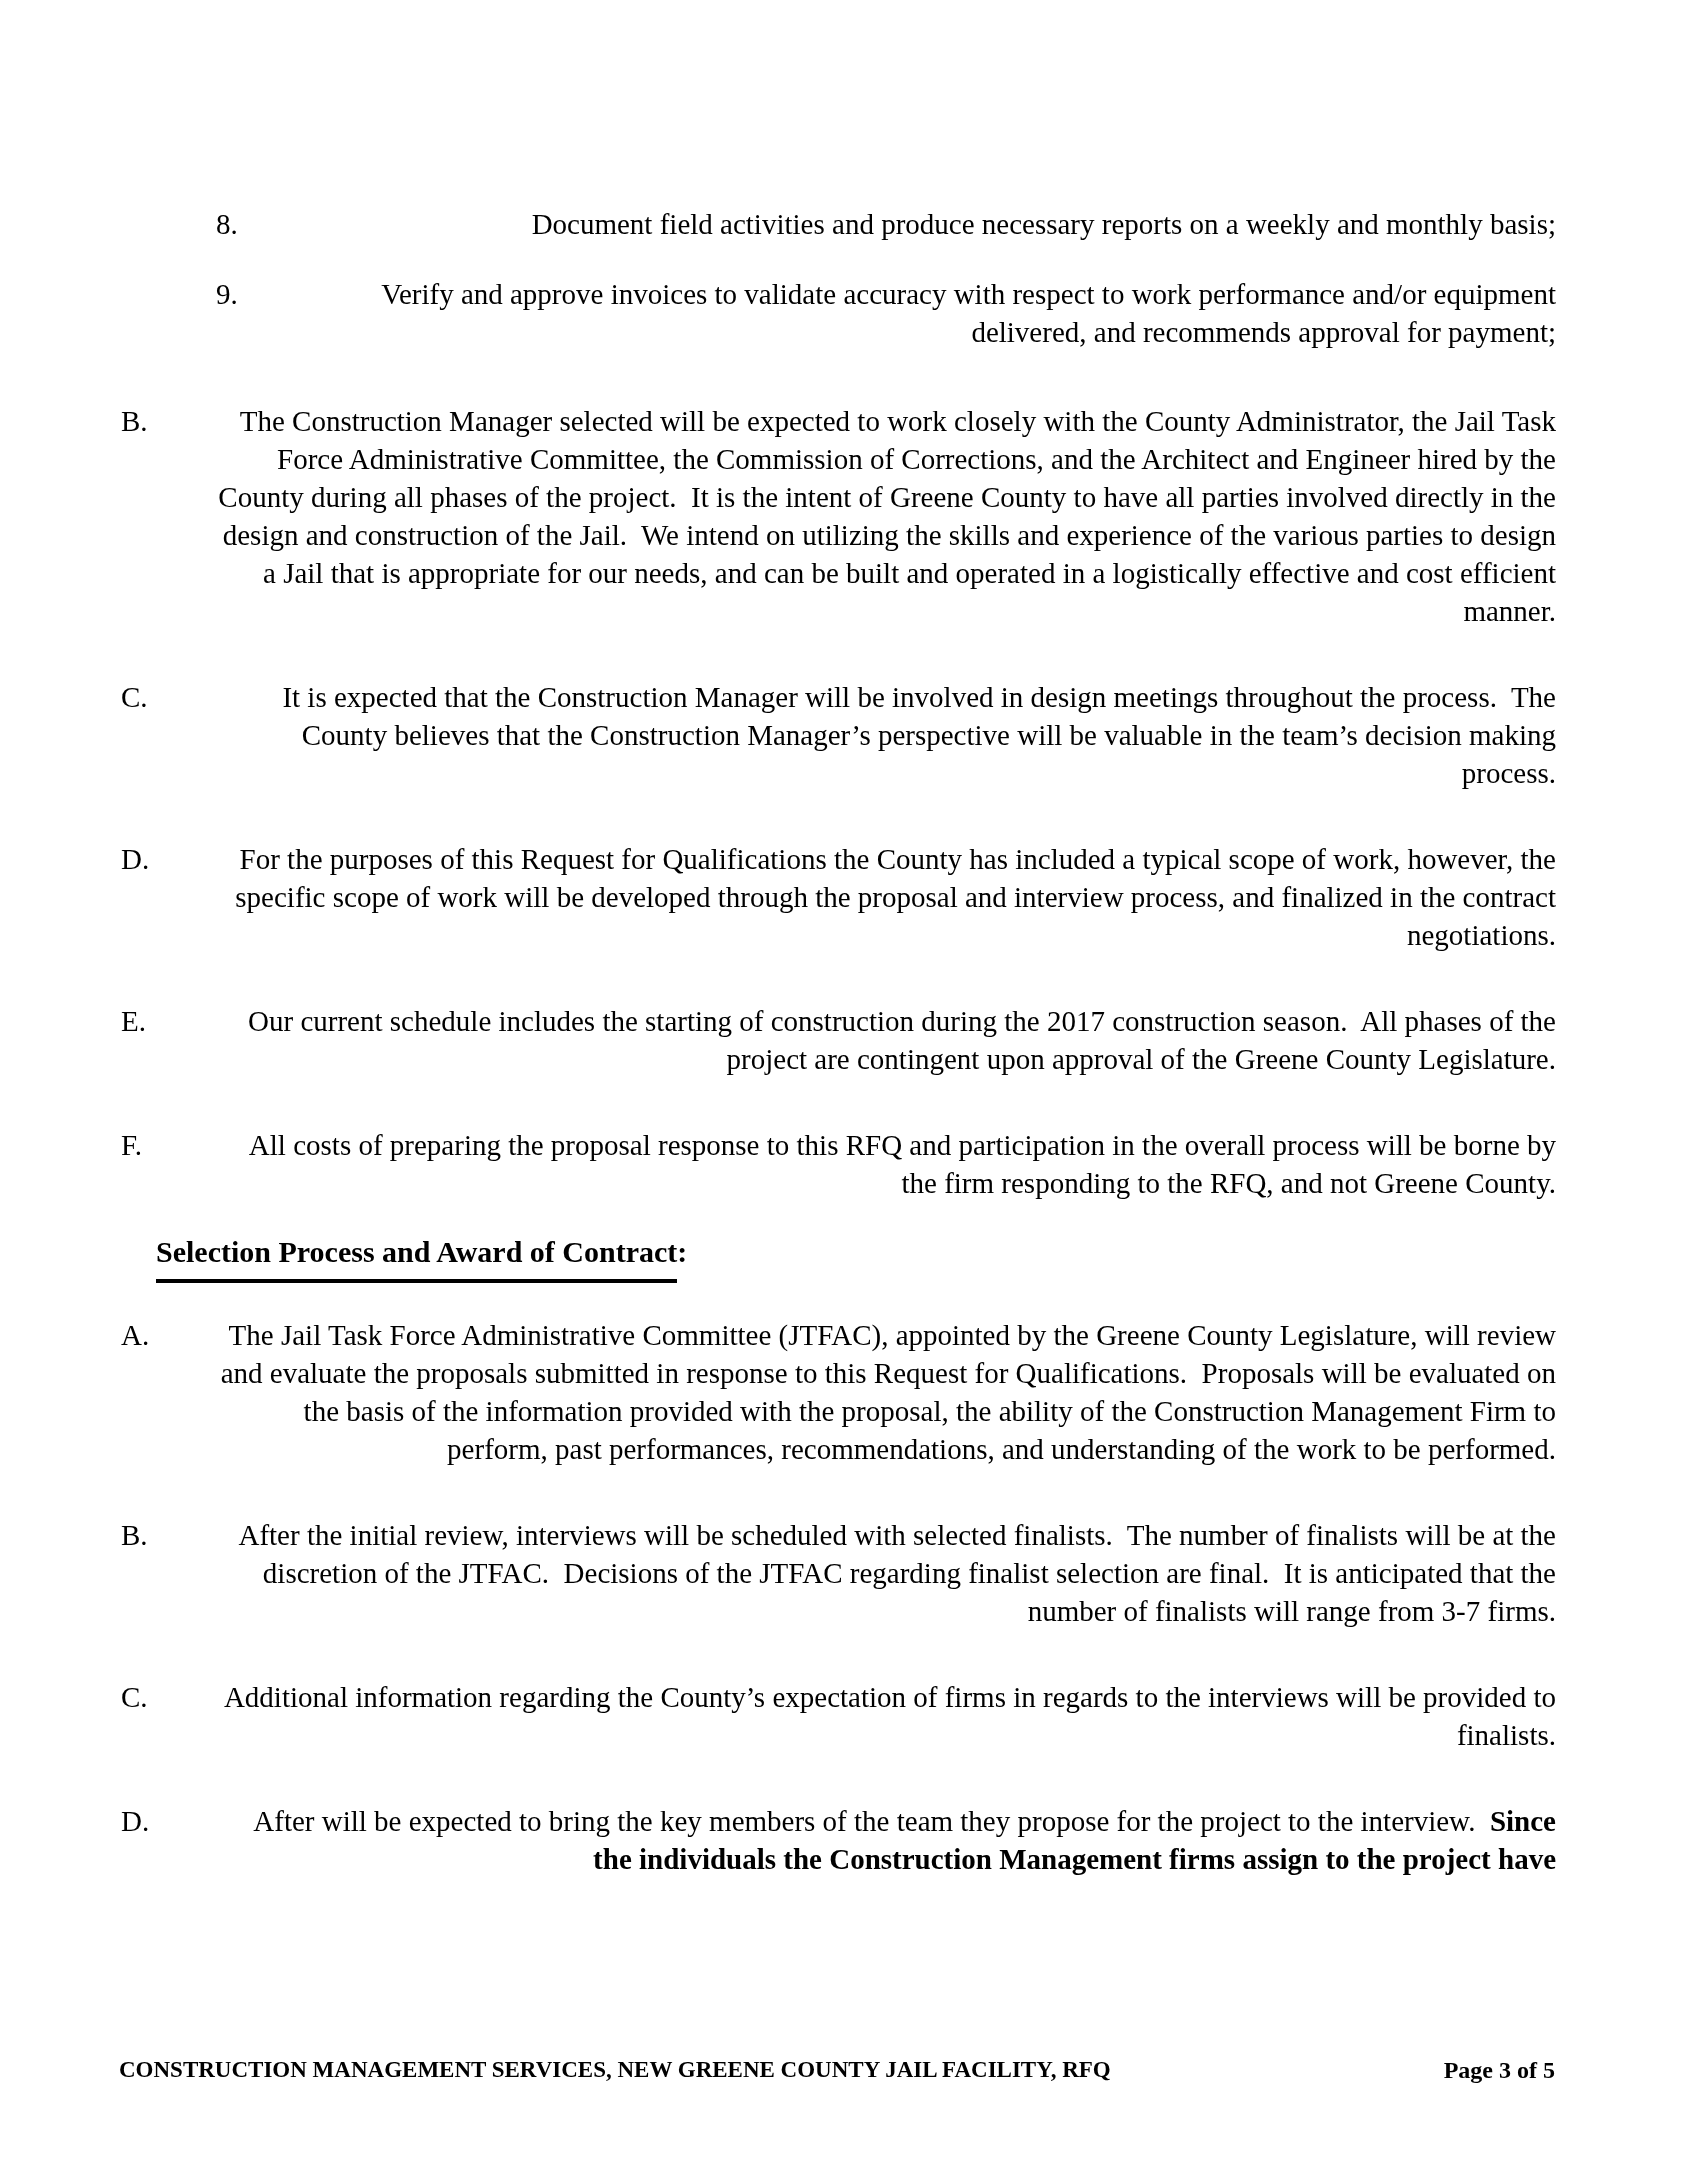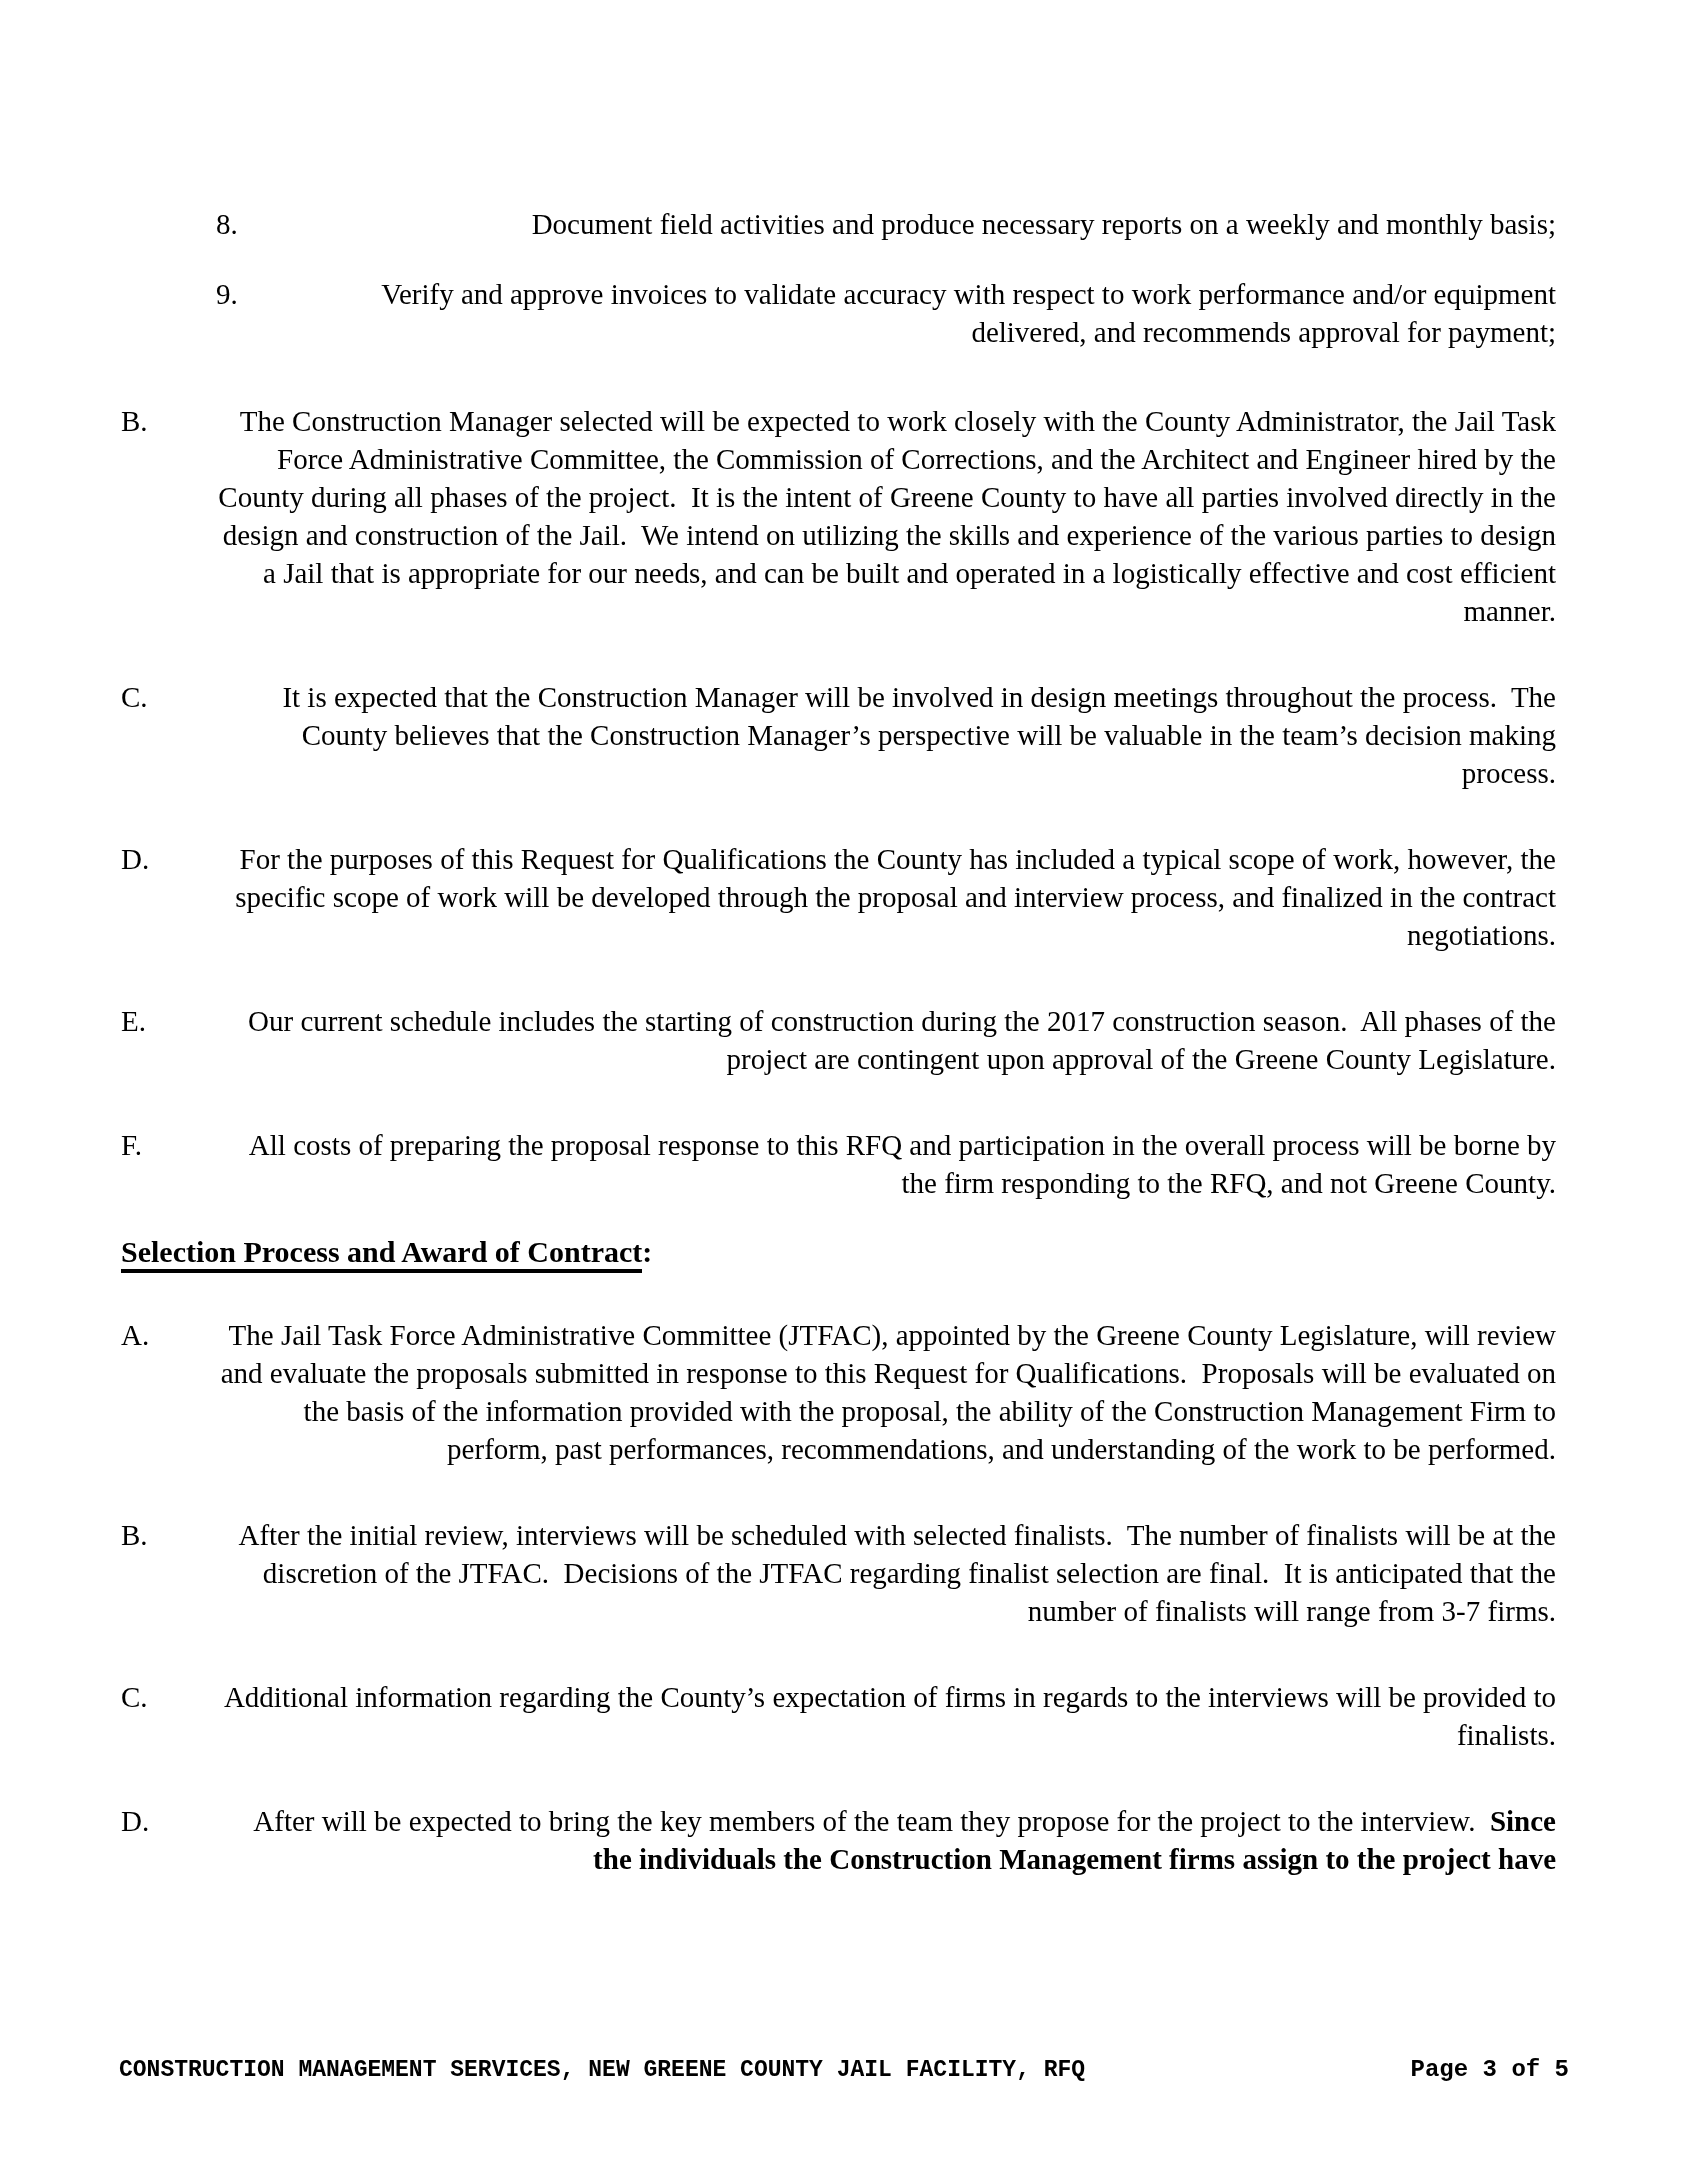--- a/index.html
+++ b/index.html
@@ -49,35 +49,35 @@
   .mt-para { margin-top: 48px; }
   .mt-after-heading { margin-top: 42px; }
   .heading {
     margin: 28px 0 0 0;
     font-size: 30px;
     font-weight: bold;
     line-height: 44px;
   }
   .heading-underline {
     border-bottom: 4px solid #000000;
-    padding-bottom: 1px;
+    padding-bottom: 11px;
+    margin-left: 35px;
   }
   .bold-run {
     font-weight: bold;
   }
   .footer {
     position: absolute;
     top: 2051px;
     left: 119px;
-    right: 114px;
+    right: 128px;
     display: flex;
     justify-content: space-between;
     align-items: flex-end;
     font-weight: bold;
-    font-family: Liberation Mono, monospace;
   }
   .footer-left {
     font-size: 23px;
   }
   .footer-right {
     font-size: 24px;
   }
 </style>
 </head>
 <body>

